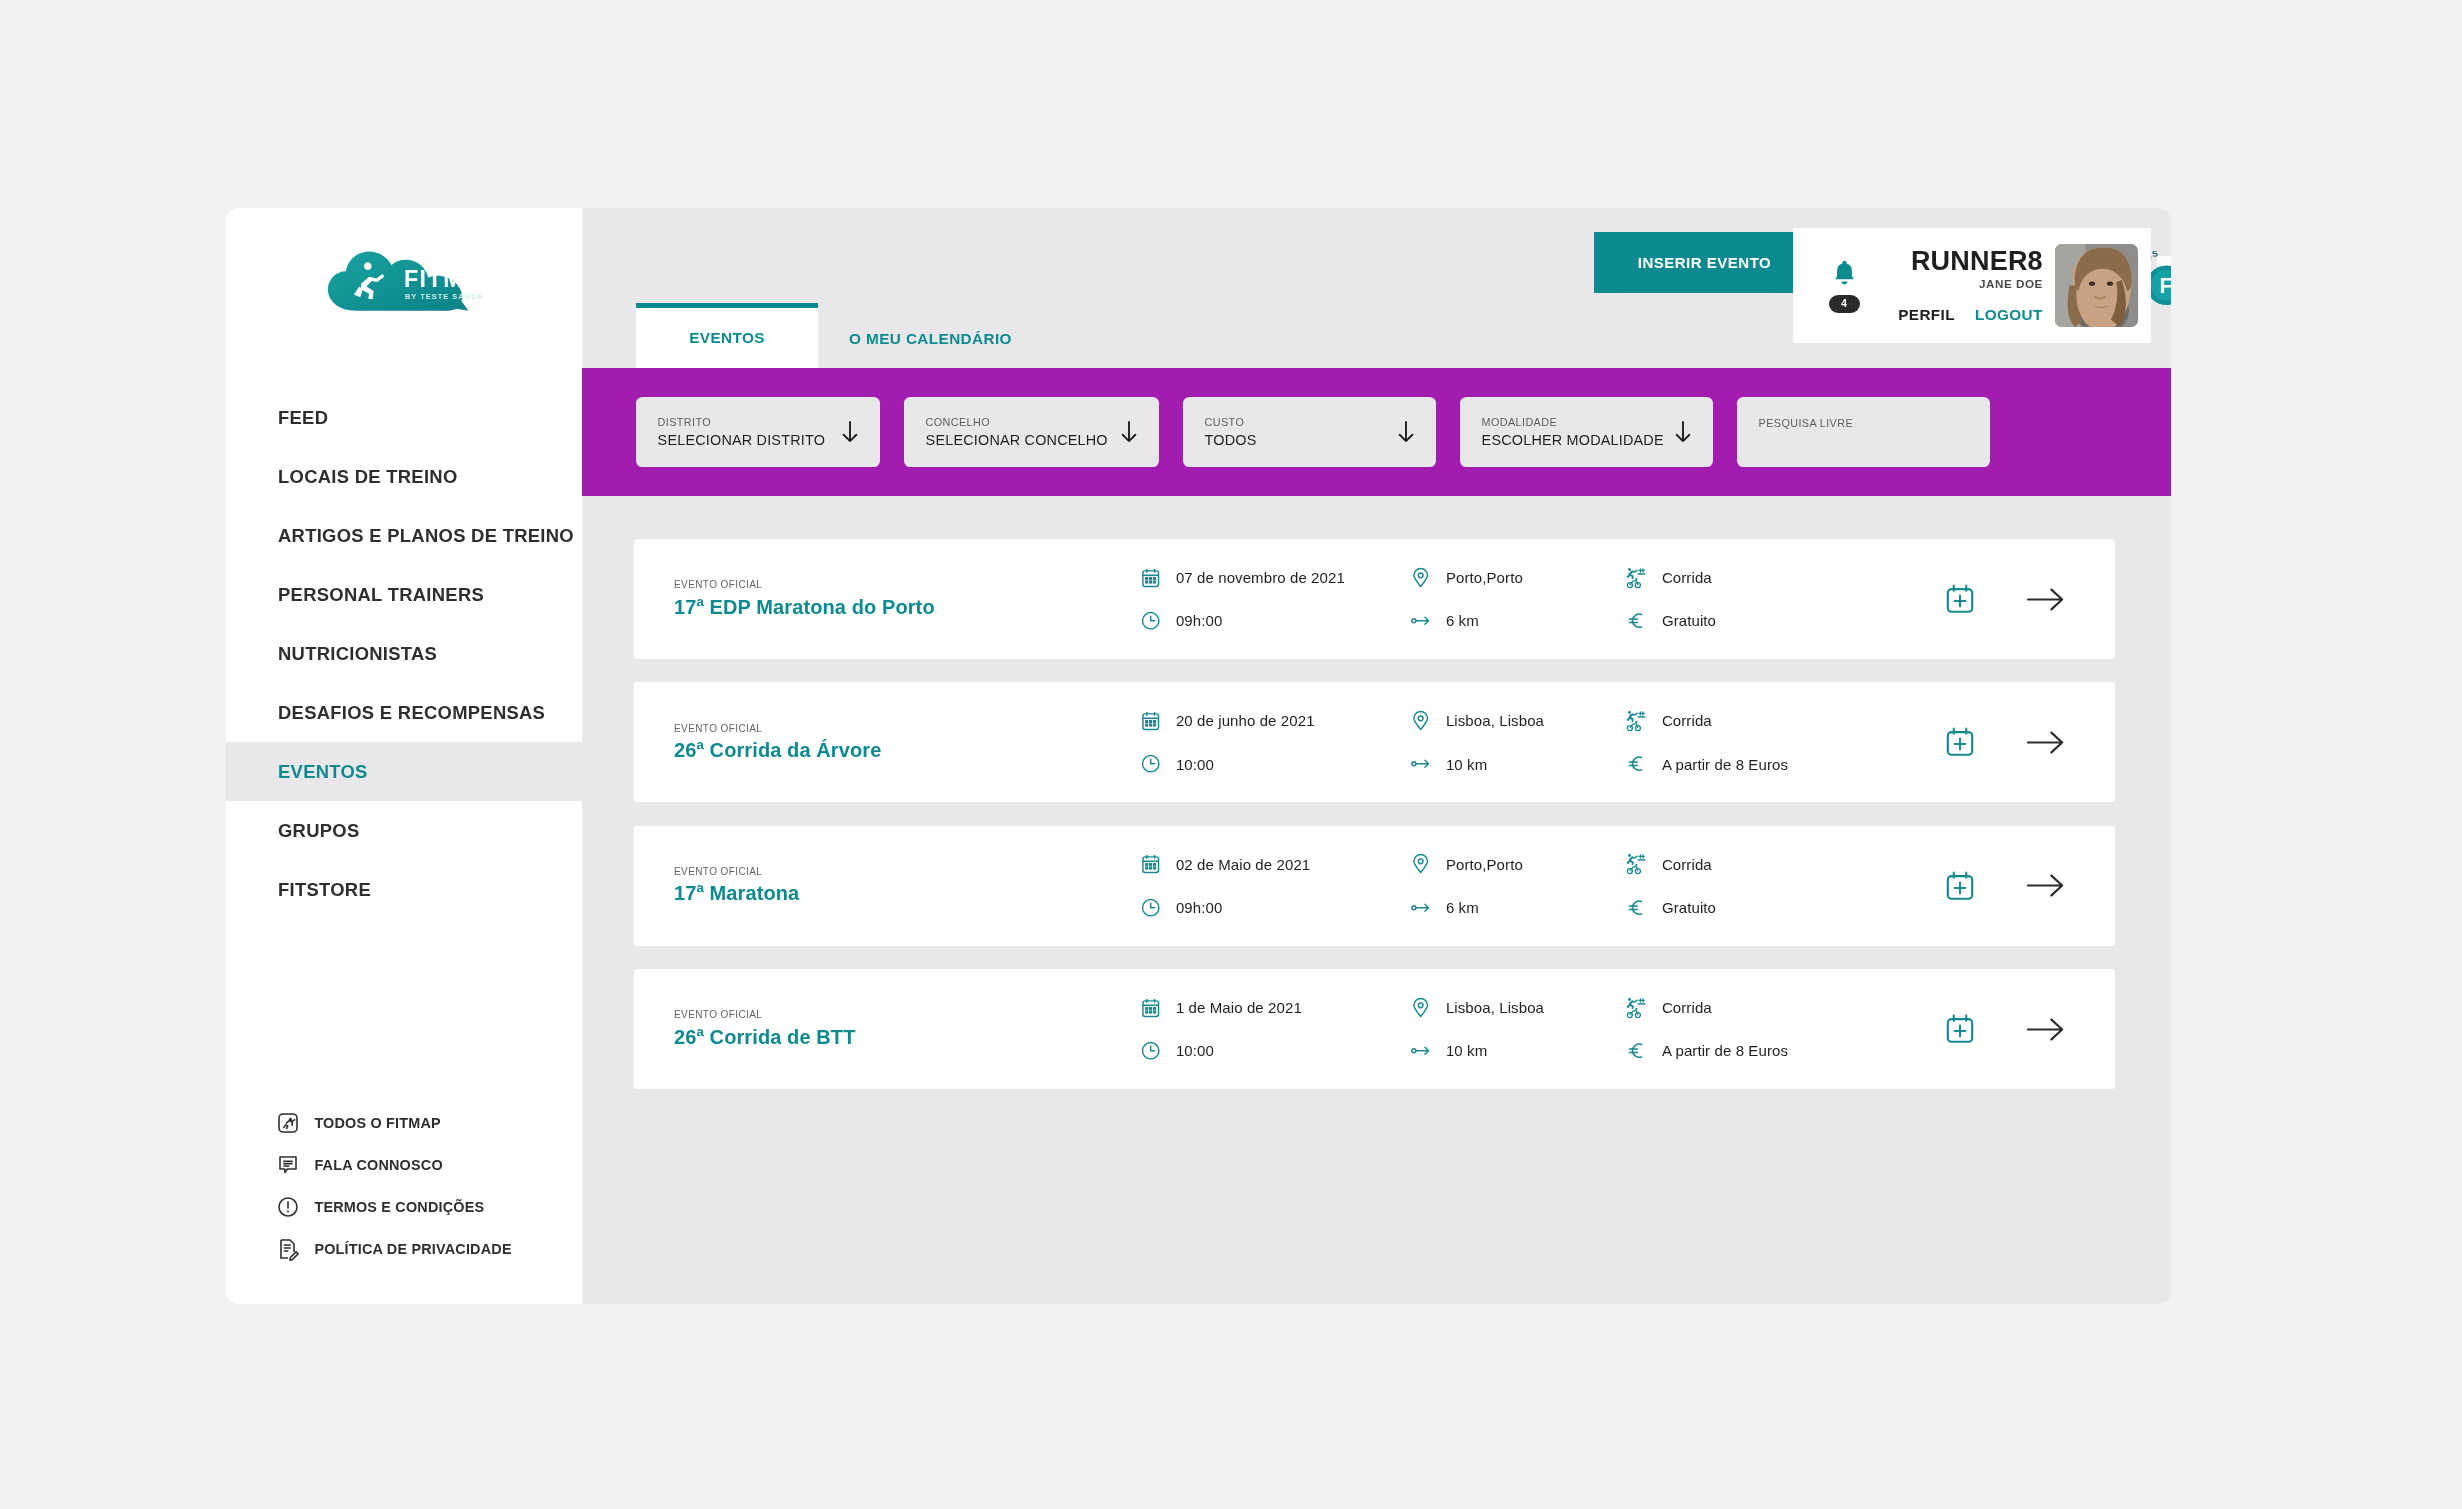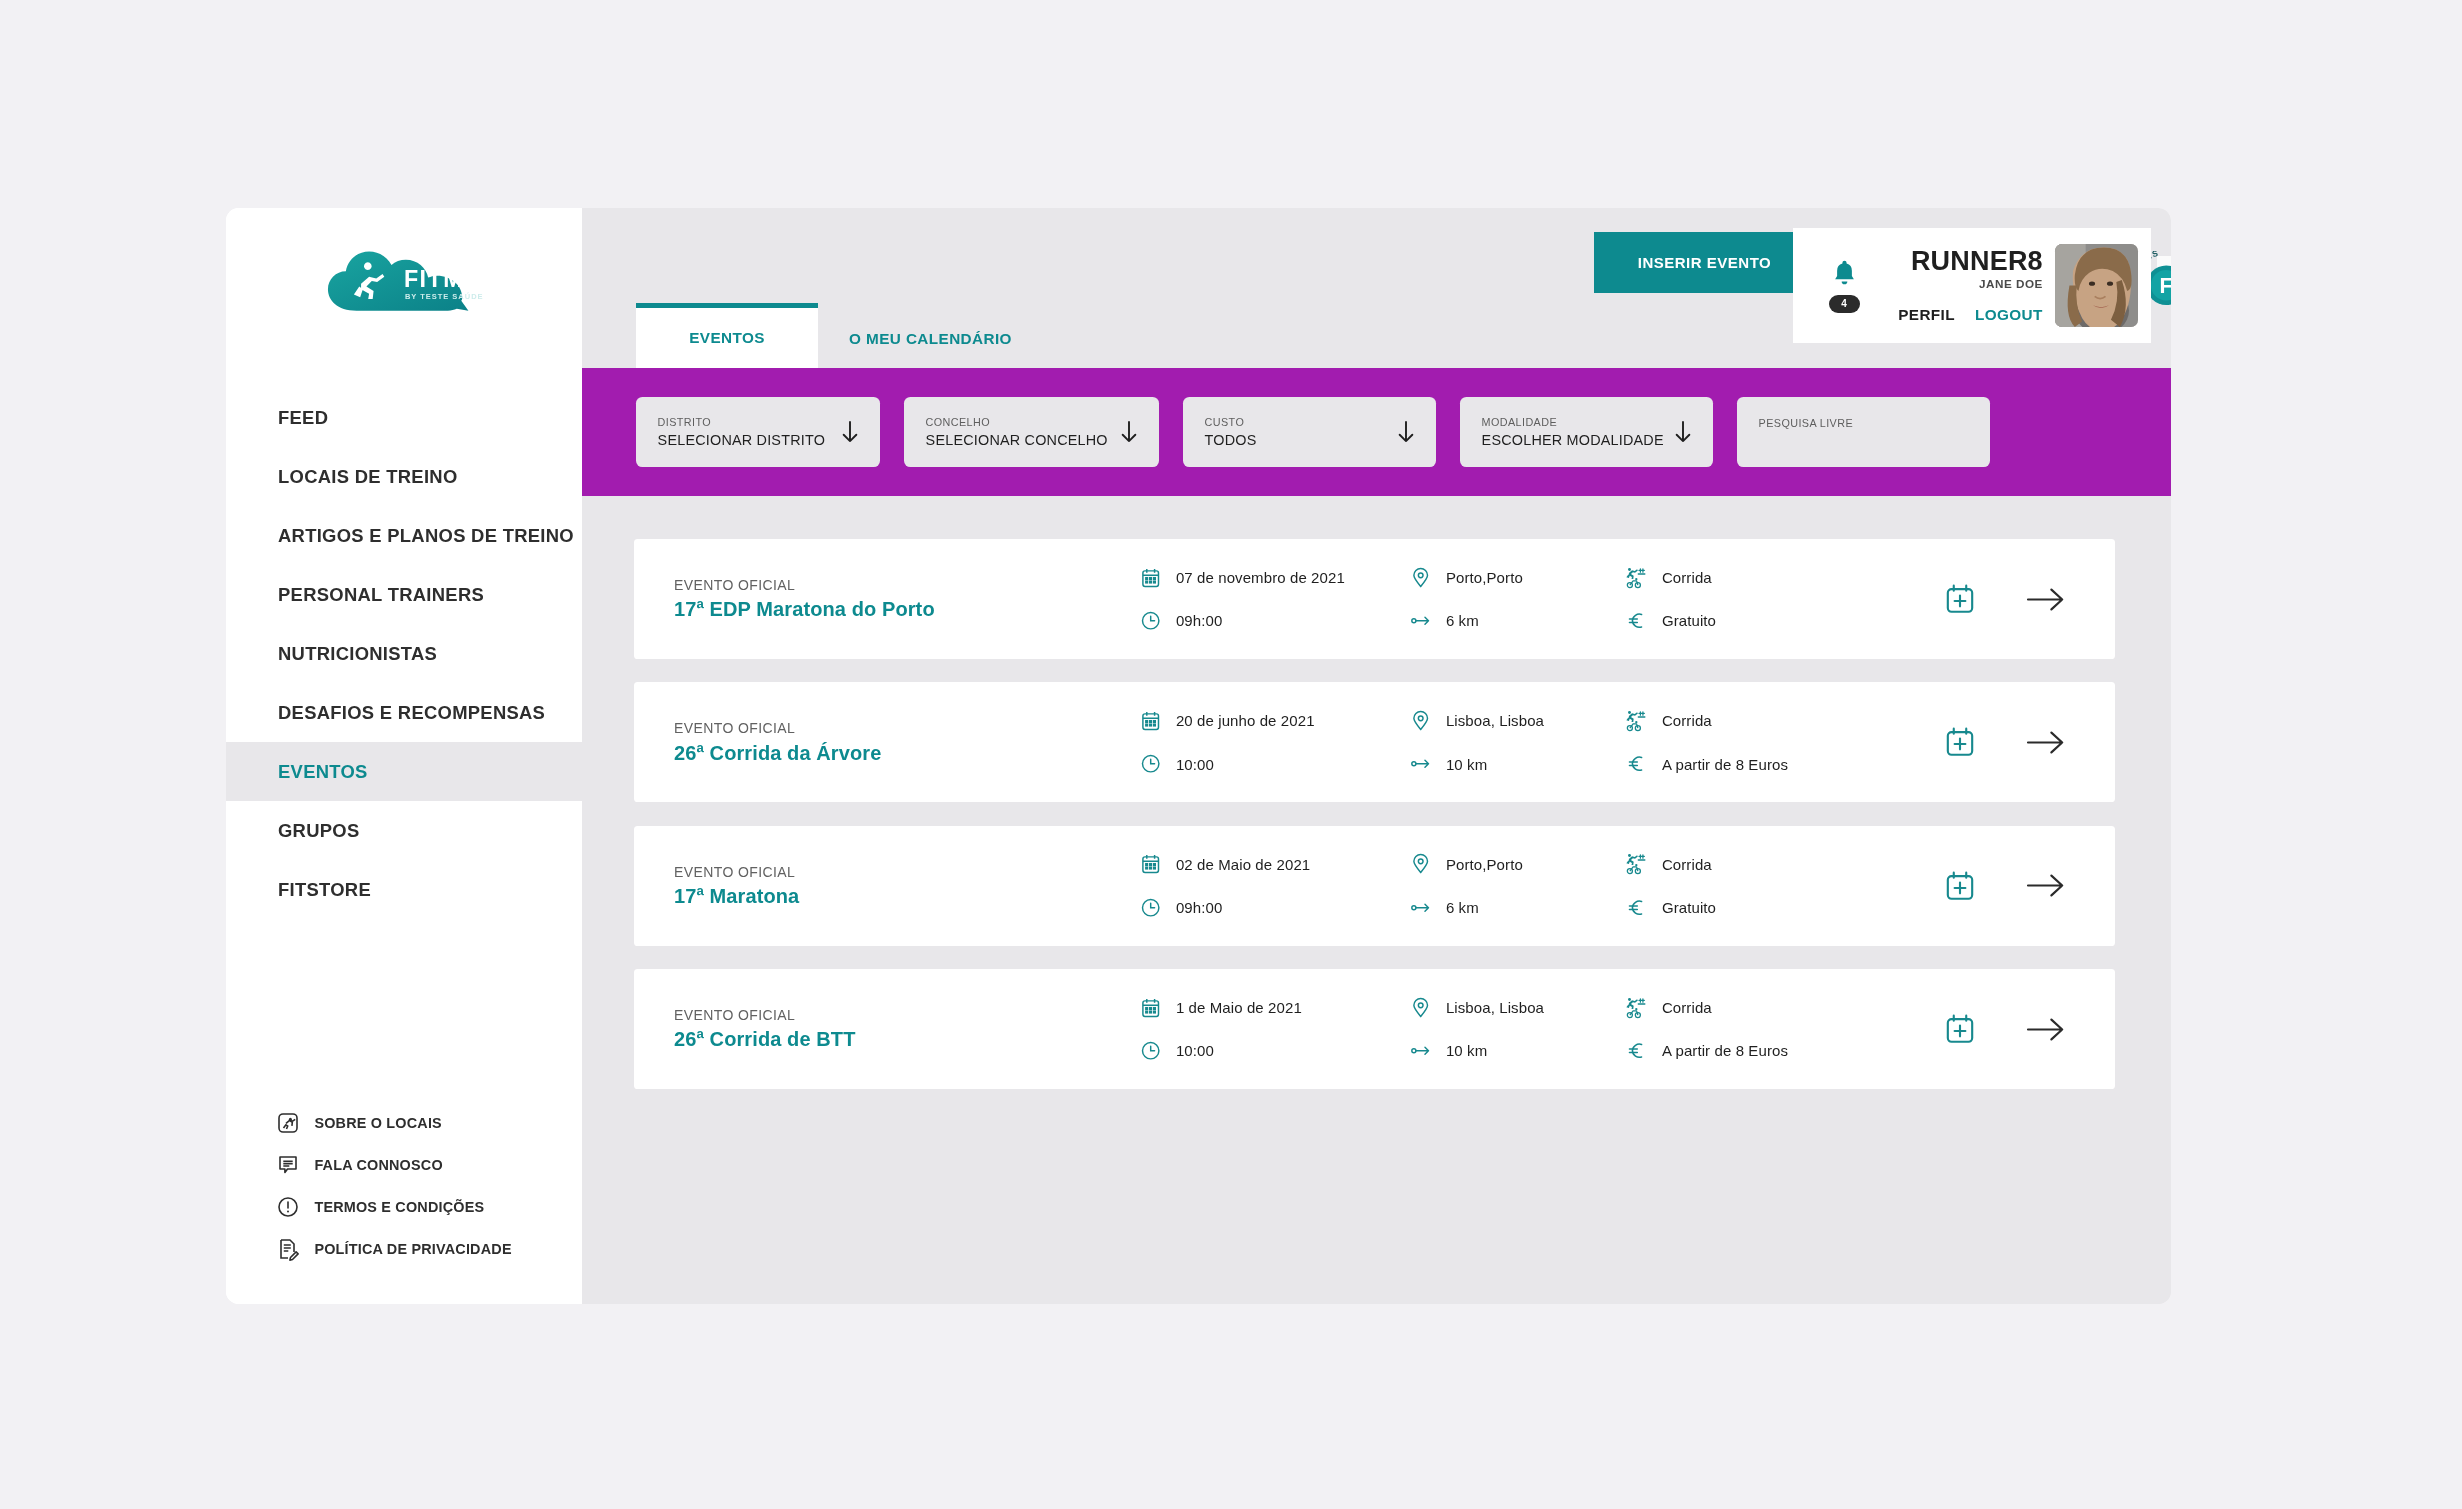--- a/index.html
+++ b/index.html
@@ -224,21 +224,21 @@
     height: 120px;
     background: #ffffff;
     border-radius: 3.6px;
     margin-bottom: 23.4px;
     display: flex;
     align-items: center;
     padding-left: 40px;
     position: relative;
   }
   .c-title-col { width: 350px; }
-  .c-kicker { font-size: 14px; color: #616161; letter-spacing: 0.4px; }
+  .c-kicker { font-size: 10px; color: #616161; letter-spacing: 0.4px; }
   .c-title { font-size: 20px; font-weight: 700; color: #0d8a8f; margin-top: 5.4px; letter-spacing: 0.1px; }
 
   .c-col { display: flex; flex-direction: column; gap: 20px; }
   .c-row { display: flex; align-items: center; gap: 13.5px; }
   .c-row svg { width: 23.4px; height: 23.4px; flex: 0 0 23.4px; }
   .c-text { font-size: 15px; color: #1f1f1f; letter-spacing: 0.1px; }
 
   .col-date { margin-left: 115px; width: 270px; }
   .col-place { width: 216px; }
   .col-mod { width: 270px; }
@@ -307,21 +307,21 @@
     <div class="footer-links">
 
       <div class="flink">
         <svg viewBox="0 0 24 24" fill="none" stroke="#2e2e2e" stroke-width="1.6">
           <rect x="3" y="3" width="18" height="18" rx="4"></rect>
           <circle cx="14.4" cy="8.2" r="1.5" fill="#2e2e2e" stroke="none"></circle>
           <path d="M7.5 17 l2.4 -3.2 1.8 1.2 -1.2 3"></path>
           <path d="M10 12.3 l3.6 -3 3 0.9 2.6 -1.9"></path>
           <path d="M13.6 9.3 l2.7 2.2 -0.4 3.4"></path>
         </svg>
-        <span>SOBRE O LOCAIS</span>
+        <span>TODOS O FITMAP</span>
       </div>
 
       <div class="flink">
         <svg viewBox="0 0 24 24" fill="none" stroke="#2e2e2e" stroke-width="1.6">
           <path d="M4 4 h16 v12 h-8.5 l-2.6 3.4 V16 H4 Z" stroke-linejoin="round"></path>
           <path d="M7.3 8.2 h9.4 M7.3 10.6 h9.4 M7.3 13 h6"></path>
         </svg>
         <span>FALA CONNOSCO</span>
       </div>
 

